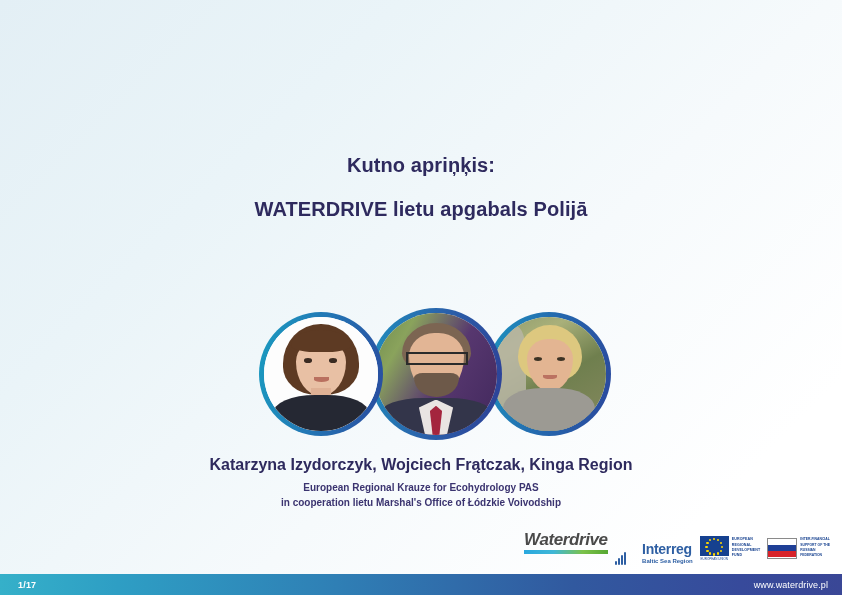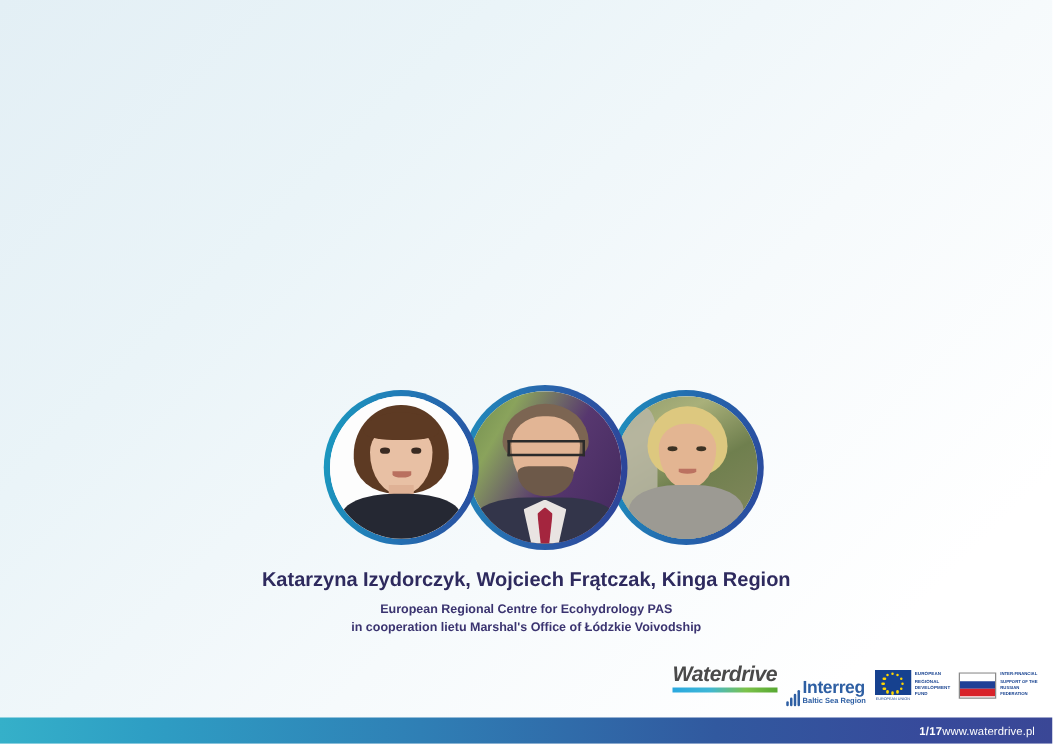--- a/index.html
+++ b/index.html
@@ -229,21 +229,21 @@
     color: #4a4a4a;
     letter-spacing: -0.4px;
     line-height: 1;
   }
   .logo-waterdrive .wd-bar {
     margin-top: 2px;
     height: 4px;
     background: linear-gradient(90deg,#29a8df 0%, #3fb7d6 35%, #7cc24a 70%, #57a832 100%);
   }
   
-  .logo-interreg { display:flex; align-items:flex-end; gap:2px; }
+  .logo-interreg { display:flex; align-items:flex-end; gap:16px; }
   .logo-interreg .bars { display:flex; align-items:flex-end; gap:1px; height:13px; }
   .logo-interreg .bars i {
     display:block; width:2px; background:#2e5fa3; border-radius:1px;
   }
   .logo-interreg .txt .ir-name {
     font-size: 14px; font-weight: bold; color:#2e5fa3; line-height:1; letter-spacing:-0.3px;
   }
   .logo-interreg .txt .ir-sub {
     font-size: 6px; font-weight: bold; color:#2e5fa3; line-height:1.2; margin-top:2px;
   }
@@ -273,36 +273,40 @@
   }
 
   
   .footer {
     position: absolute;
     left: 0; bottom: 0;
     width: 842px; height: 21px;
     background: linear-gradient(90deg, #35b0c9 0%, #2e9ec4 14%, #2f7fb5 40%, #31599f 68%, #374a9b 88%, #3a4796 100%);
     display: flex;
     align-items: center;
-    justify-content: flex-end;
+    justify-content: space-between;
   }
   .footer .page-num {
     font-size: 9px; font-weight: bold; color:#ffffff;
     margin-left: 18px; letter-spacing:.2px;
   }
   .footer .site {
     font-size: 9px; color:#ffffff;
     margin-right: 14px; letter-spacing:.1px;
   }
 </style>
 </head>
 <body>
 
 <div class="slide">
 
+  <div class="title-block">
+    <div class="title-line1">Kutno apriņķis:</div>
+    <div class="title-line2">WATERDRIVE lietu apgabals Polijā</div>
+  </div>
 
   <div class="portraits">
 
     <div class="portrait" id="portrait-1">
       <div class="ring-inner">
         <div class="ph1">
           <div class="hair"></div>
           <div class="face"></div>
           <div class="fringe"></div>
           <div class="eye l"></div>
@@ -340,21 +344,21 @@
           <div class="scarf"></div>
         </div>
       </div>
     </div>
 
   </div>
 
   <div class="authors">
     <div class="author-names">Katarzyna Izydorczyk, Wojciech Frątczak, Kinga Region</div>
     <div class="affil">
-      <div>European Regional Centre for Ecohydrology PAS</div>
+      <div>European Regional Krauze for Ecohydrology PAS</div>
       <div>in cooperation lietu Marshal's Office of Łódzkie Voivodship</div>
     </div>
   </div>
 
   <div class="logos">
 
     <div class="logo-waterdrive">
       <div class="wd-text">Waterdrive</div>
       <div class="wd-bar"></div>
     </div>

